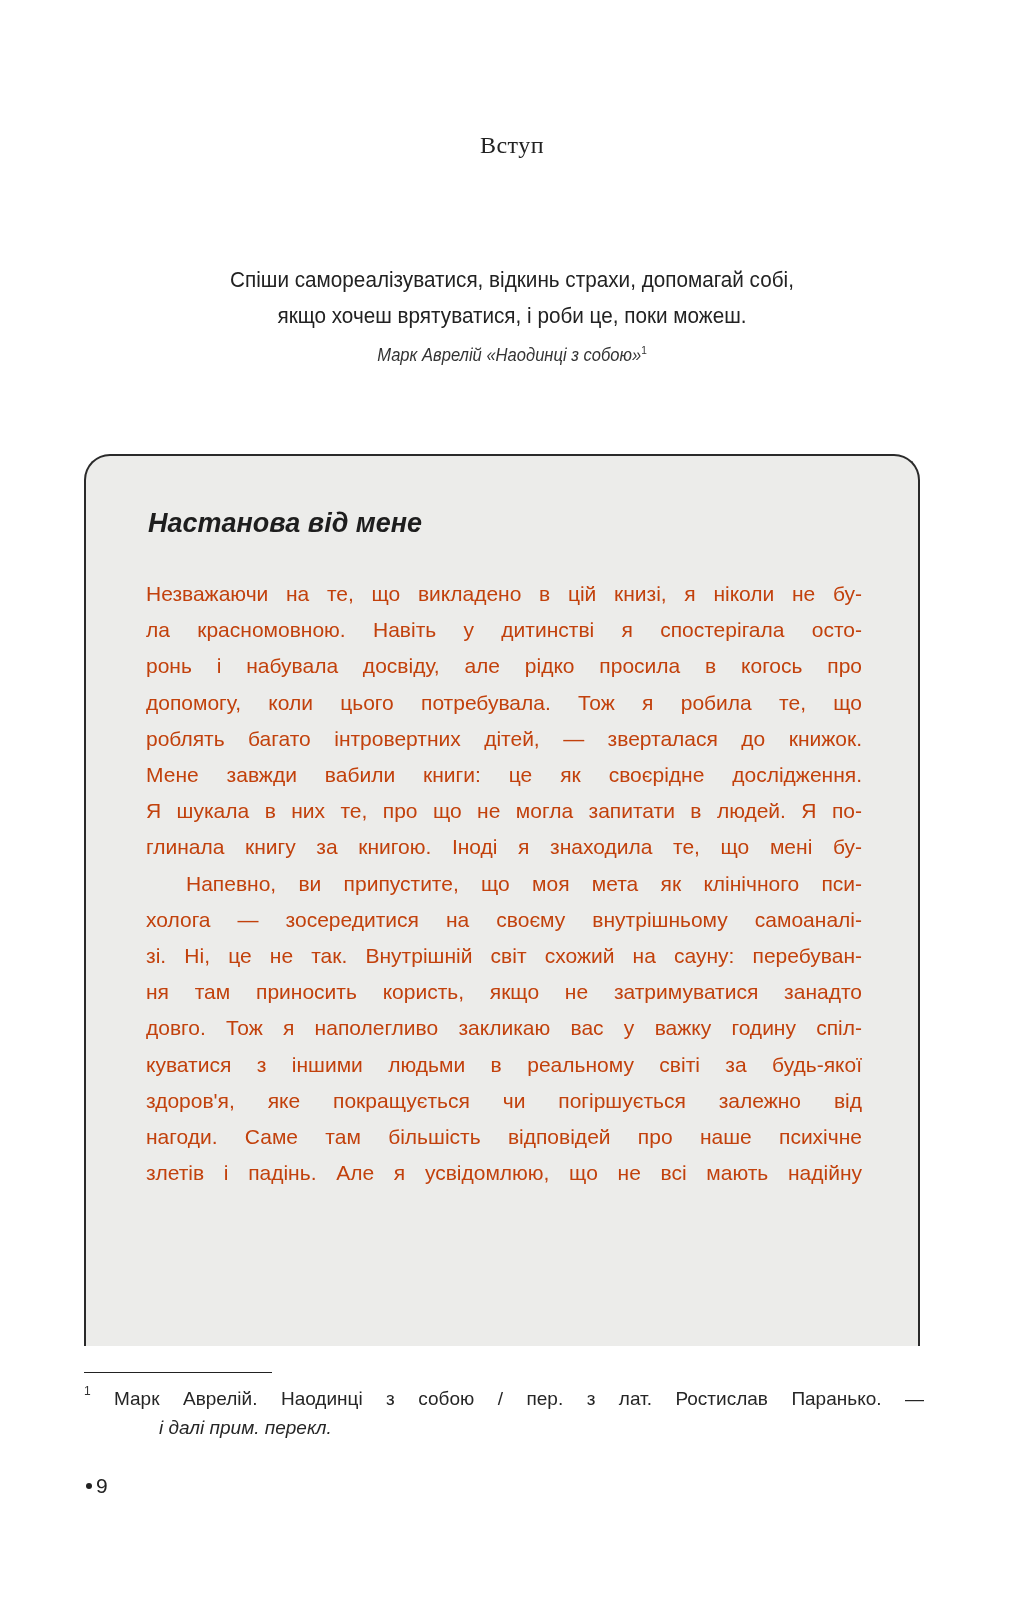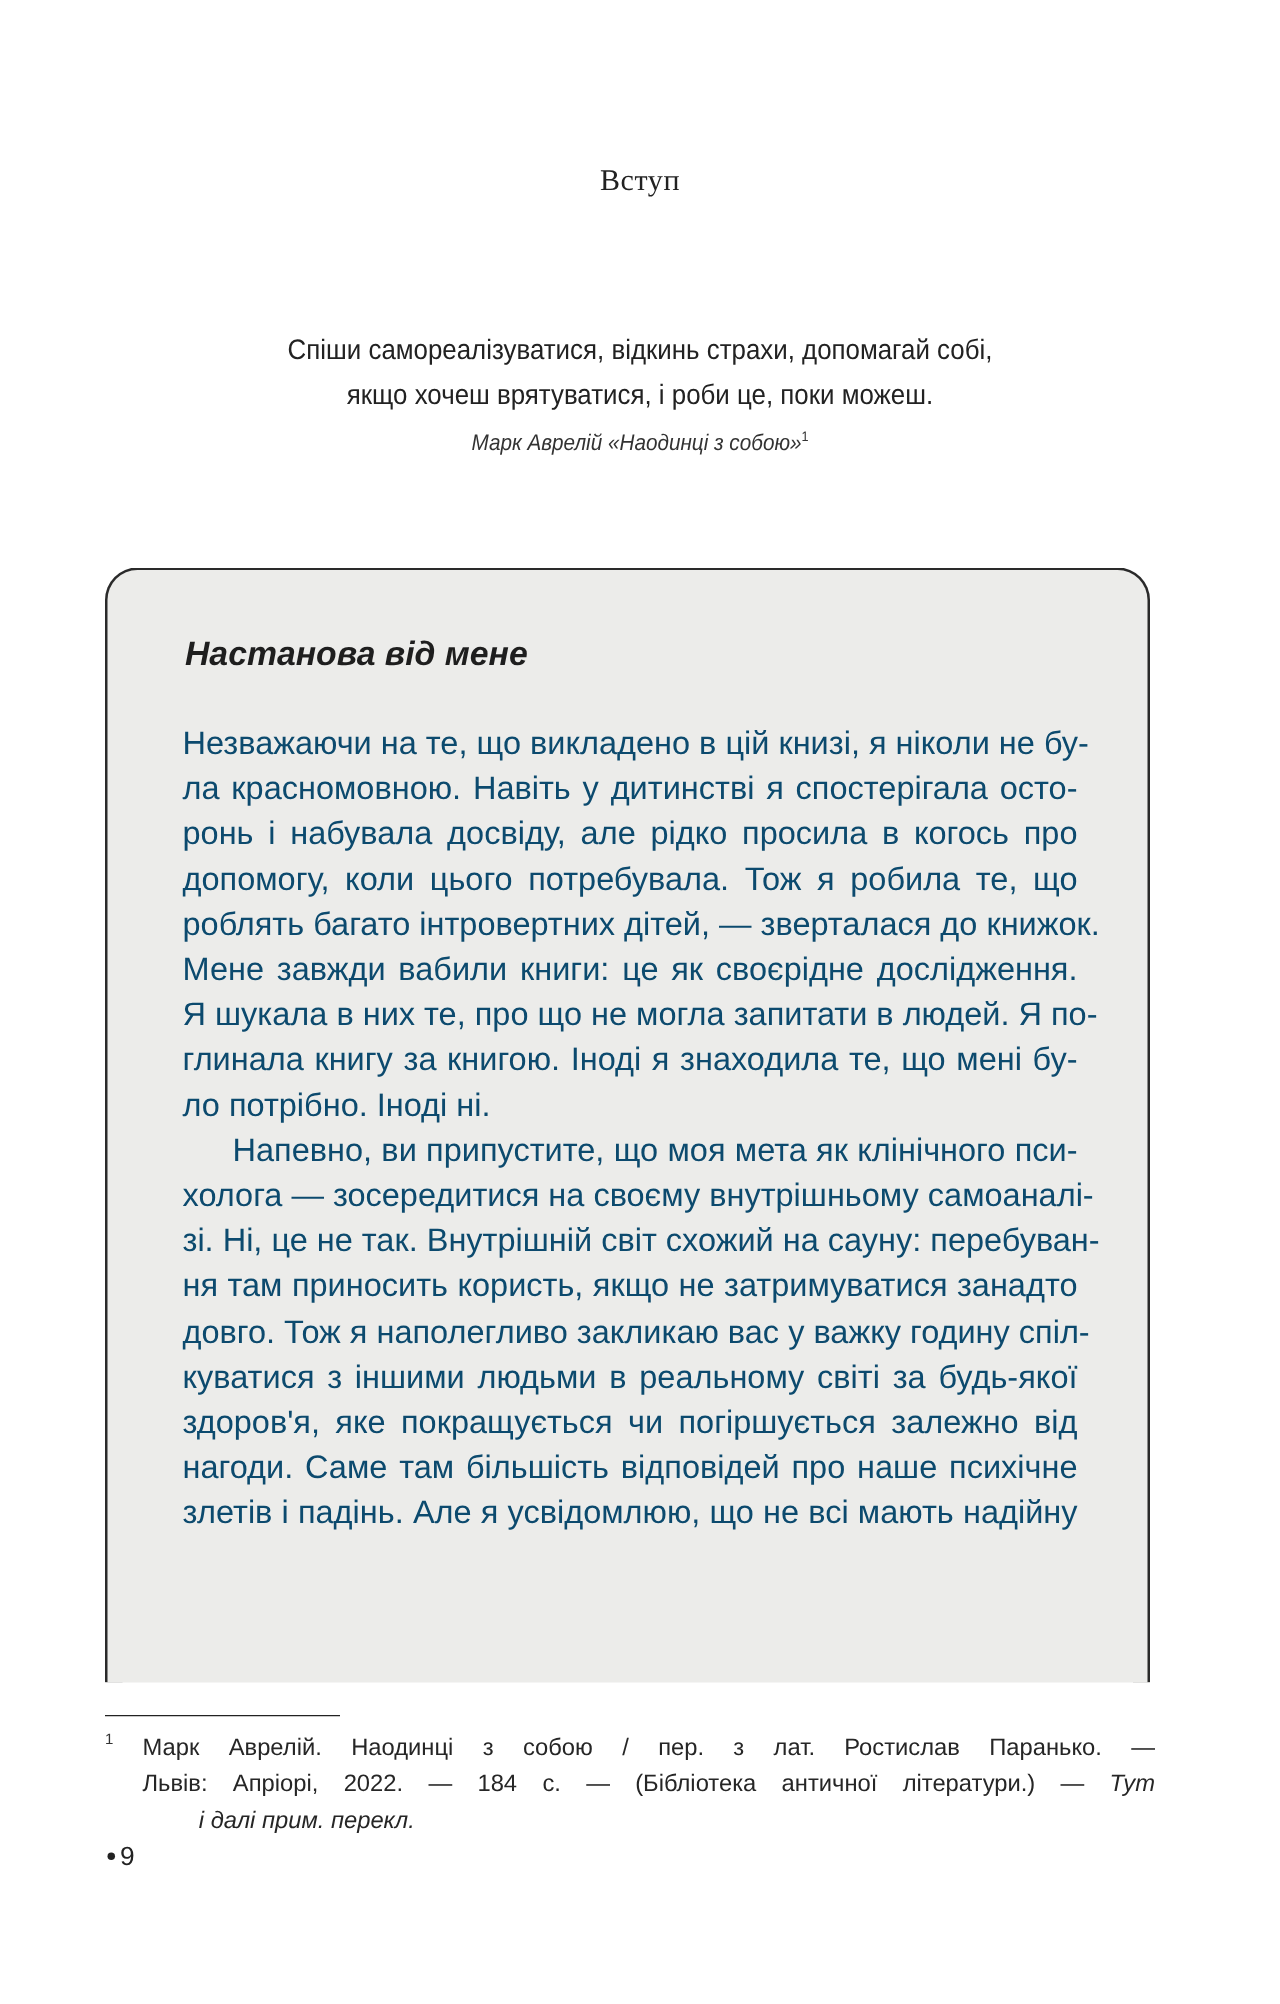--- a/index.html
+++ b/index.html
@@ -74,23 +74,23 @@
       font-size: 27px;
       color: #1e1e1e;
     }
     .box-body {
       position: absolute;
       top: 120px;
       left: 60px;
       width: 716px;
     }
     .body-line {
-      font-size: 26px;
+      font-size: 21px;
       line-height: 36.2px;
-      color: #0c4a6e;
+      color: #c2410c;
       white-space: nowrap;
       text-align: justify;
       text-align-last: justify;
       transform-origin: left center;
     }
     .body-line.last {
       text-align-last: left;
     }
     .body-line.indent {
       padding-left: 40px;
@@ -172,37 +172,35 @@
   <div class="box-title">Настанова від мене</div>
   <div class="box-body">
     <div class="body-line" style="">Незважаючи на те, що викладено в цій книзі, я ніколи не бу-</div>
     <div class="body-line" style="">ла красномовною. Навіть у дитинстві я спостерігала осто-</div>
     <div class="body-line" style="">ронь і набувала досвіду, але рідко просила в когось про</div>
     <div class="body-line" style="">допомогу, коли цього потребувала. Тож я робила те, що</div>
     <div class="body-line" style="">роблять багато інтровертних дітей, — зверталася до книжок.</div>
     <div class="body-line" style="">Мене завжди вабили книги: це як своєрідне дослідження.</div>
     <div class="body-line" style="">Я шукала в них те, про що не могла запитати в людей. Я по-</div>
     <div class="body-line" style="">глинала книгу за книгою. Іноді я знаходила те, що мені бу-</div>
-    <div class="body-line last" style="">ло потрібно. Іноді ні.</div>
     <div class="body-line indent" style="">Напевно, ви припустите, що моя мета як клінічного пси-</div>
     <div class="body-line" style="">холога — зосередитися на своєму внутрішньому самоаналі-</div>
     <div class="body-line" style="">зі. Ні, це не так. Внутрішній світ схожий на сауну: перебуван-</div>
     <div class="body-line" style="">ня там приносить користь, якщо не затримуватися занадто</div>
     <div class="body-line" style="">довго. Тож я наполегливо закликаю вас у важку годину спіл-</div>
     <div class="body-line" style="">куватися з іншими людьми в реальному світі за будь-якої</div>
     <div class="body-line" style="">здоров'я, яке покращується чи погіршується залежно від</div>
     <div class="body-line" style="">нагоди. Саме там більшість відповідей про наше психічне</div>
     <div class="body-line" style="">злетів і падінь. Але я усвідомлюю, що не всі мають надійну</div>
   </div>
 </div>
 
 <div class="footnote-rule"></div>
 
 <div class="footnote">
   <span class="footnote-mark">1</span>
   <div class="footnote-text">
     <div class="fn-line" style="">Марк Аврелій. Наодинці з собою / пер. з лат. Ростислав Паранько. —</div>
-    <div class="fn-line" style=""><span>Львів: Апріорі, 2022. — 184 с. — (Бібліотека античної літератури.) — </span><span class="fn-italic">Тут</span></div>
     <div class="fn-line last" style="">і далі прим. перекл.</div>
   </div>
 </div>
 
 <div class="page-number"><span class="dot"></span><span>9</span></div>
 
 </body></html>

